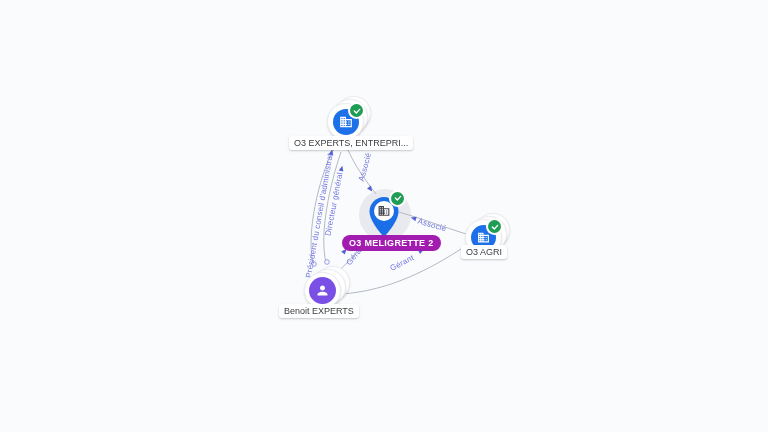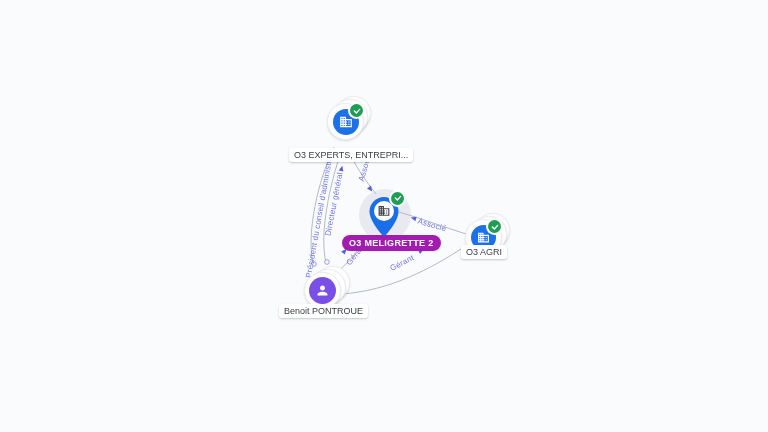--- a/index.html
+++ b/index.html
@@ -85,21 +85,21 @@
     <div class="avatar" style="left:332.5px;top:108.5px;width:26px;height:26px;background:#1d70e8;">
       <svg width="14" height="14" viewBox="0 0 24 24" fill="#ffffff">
         <path d="M12 7V3H2v18h20V7H12zM6 19H4v-2h2v2zm0-4H4v-2h2v2zm0-4H4V9h2v2zm0-4H4V5h2v2zm4 12H8v-2h2v2zm0-4H8v-2h2v2zm0-4H8V9h2v2zm0-4H8V5h2v2zm10 12h-8v-2h2v-2h-2v-2h2v-2h-2V9h8v10zm-2-8h-2v2h2v-2zm0 4h-2v2h2v-2z"></path>
       </svg>
     </div>
     <div class="badge" style="left:350px;top:104px;">
       <svg width="8" height="8" viewBox="0 0 24 24">
           <path d="M4 12l6 6 10-11" fill="none" stroke="#fff" stroke-width="4" stroke-linecap="round" stroke-linejoin="round"></path>
         </svg>
     </div>
-    <div class="node-label" style="left:289px;top:148px;">O3 EXPERTS, ENTREPRI...</div>
+    <div class="node-label" style="left:289px;top:136px;">O3 EXPERTS, ENTREPRI...</div>
   </div>
 
   <div class="node">
     <svg class="pin-svg" width="32" height="42" viewBox="0 0 32 42">
       <path d="M16 1 C8 1 1.5 7.5 1.5 15.5 C1.5 26 16 41 16 41 C16 41 30.5 26 30.5 15.5 C30.5 7.5 24 1 16 1 Z" fill="#1a6fe8"></path>
       <circle cx="16" cy="15" r="10" fill="#ffffff"></circle>
       <g transform="translate(9.5,8.5) scale(0.54)">
         <path fill="#3f434b" d="M12 7V3H2v18h20V7H12zM6 19H4v-2h2v2zm0-4H4v-2h2v2zm0-4H4V9h2v2zm0-4H4V5h2v2zm4 12H8v-2h2v2zm0-4H8v-2h2v2zm0-4H8V9h2v2zm0-4H8V5h2v2zm10 12h-8v-2h2v-2h-2v-2h2v-2h-2V9h8v10zm-2-8h-2v2h2v-2zm0 4h-2v2h2v-2z"></path>
       </g>
     </svg>
@@ -130,16 +130,16 @@
 
   <div class="node">
     <div class="circle" style="left:316px;top:266px;width:34px;height:34px;"></div>
     <div class="circle" style="left:310px;top:269px;width:36px;height:36px;"></div>
     <div class="circle" style="left:304px;top:272px;width:37px;height:37px;"></div>
     <div class="avatar" style="left:309px;top:277px;width:27px;height:27px;background:#7a4fe6;">
       <svg width="15" height="15" viewBox="0 0 24 24" fill="#ffffff">
         <path d="M12 12c2.21 0 4-1.79 4-4s-1.79-4-4-4-4 1.79-4 4 1.79 4 4 4zm0 2c-2.67 0-8 1.34-8 4v2h16v-2c0-2.66-5.33-4-8-4z"></path>
       </svg>
     </div>
-    <div class="node-label" style="left:279px;top:304px;">Benoit PONTROUE</div>
+    <div class="node-label" style="left:279px;top:304px;">Benoit EXPERTS</div>
   </div>
 
 </div>
 
 </body></html>

